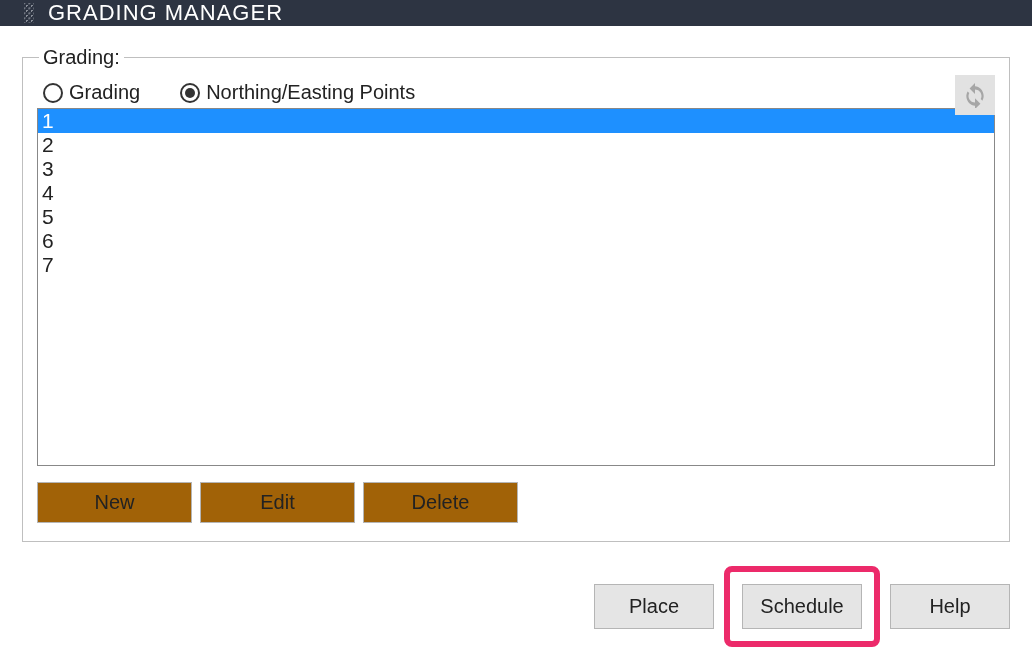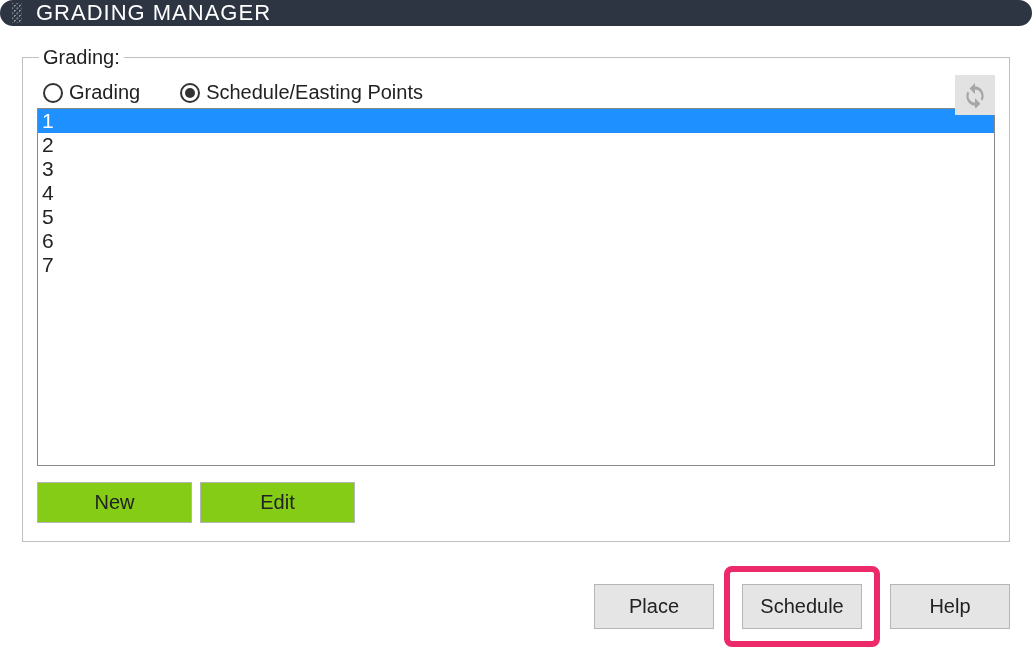--- a/index.html
+++ b/index.html
@@ -3,24 +3,23 @@
 <meta charset="utf-8">
 <style>
   * { box-sizing: border-box; margin: 0; padding: 0; }
   html, body { width: 1032px; height: 664px; font-family: Arial, sans-serif; background: #fff; }
   .window { width: 1032px; height: 664px; display: flex; flex-direction: column; }
   .titlebar {
     display: flex; align-items: center;
     background: #2d3442;
     color: #fff;
     height: 44px;
-    padding-left: 12px;
+    padding-left: 24px;
     font-size: 22px;
     letter-spacing: 1px;
-    border-radius: 13px;
   }
   .grip-icon {
     display: inline-block;
     width: 10px; height: 20px;
     margin-right: 14px;
     background-image:
       radial-gradient(#8a8f99 1px, transparent 1px),
       radial-gradient(#8a8f99 1px, transparent 1px);
     background-size: 5px 5px;
     background-position: 0 0, 2.5px 2.5px;
@@ -89,21 +88,21 @@
   }
   .list-item.selected {
     background: #1e90ff;
     color: #fff;
   }
   .btn-row {
     display: flex; gap: 8px;
     margin-top: 16px;
   }
   button.flat {
-    background: #84cc16;
+    background: #a16207;
     border: 1px solid #b5b5b5;
     font-size: 20px;
     color: #222;
     padding: 8px 0;
     width: 155px;
     cursor: pointer;
     font-family: inherit;
   }
   .bottom-row {
     display: flex; justify-content: flex-end; gap: 10px;
@@ -150,37 +149,38 @@
         <div id="radio-grading" class="radio-item">
           <span class="radio-outer">
               <span class="radio-inner"></span>
             </span>
           <span>Grading</span>
         </div>
         <div id="radio-ne" class="radio-item selected">
           <span class="radio-outer">
               <span class="radio-inner"></span>
             </span>
-          <span>Schedule/Easting Points</span>
+          <span>Northing/Easting Points</span>
         </div>
       </div>
 
       <div class="listbox" id="listbox">
           <div class="list-item selected">1</div>
           <div class="list-item">2</div>
           <div class="list-item">3</div>
           <div class="list-item">4</div>
           <div class="list-item">5</div>
           <div class="list-item">6</div>
           <div class="list-item">7</div>
         </div>
 
       <div class="btn-row">
         <button class="flat">New</button>
         <button class="flat">Edit</button>
+        <button class="flat">Delete</button>
       </div>
     </fieldset>
 
     <div class="bottom-row">
       <button class="bottom">Place</button>
       <span class="highlight-box">
         <button class="bottom">Schedule</button>
       </span>
       <button class="bottom">Help</button>
     </div>

